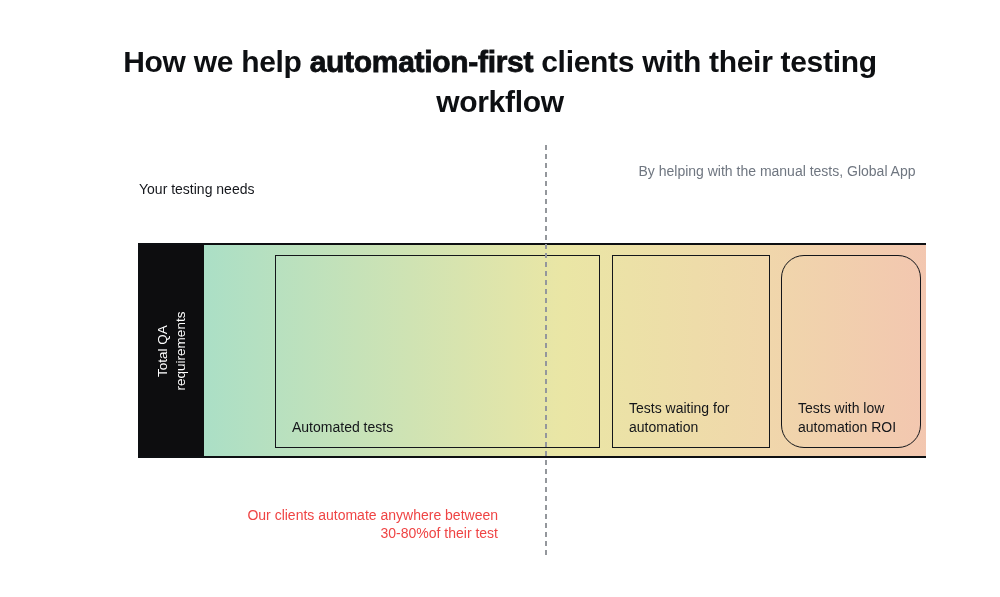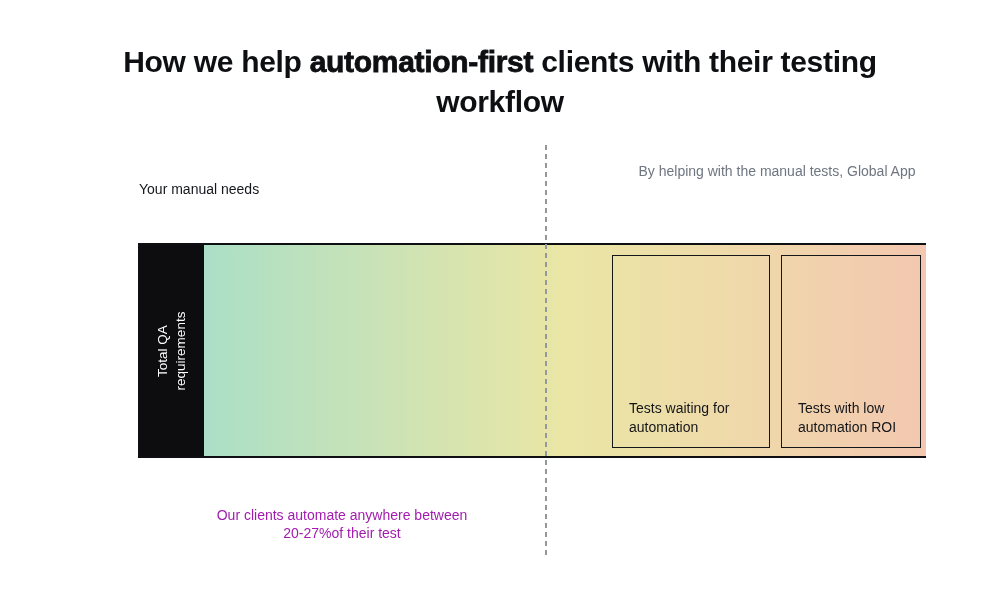--- a/index.html
+++ b/index.html
@@ -113,59 +113,62 @@
     position: absolute;
     left: 16px;
     bottom: 10px;
     font-size: 14px;
     line-height: 19px;
     color: #14161a;
     padding-right: 10px;
   }
   .seg-1 { left: 71px;  top: 10px; width: 325px; height: 193px; }
   .seg-2 { left: 408px; top: 10px; width: 158px; height: 193px; }
-  .seg-3 { left: 577px; top: 10px; width: 140px; height: 193px; }
+  .seg-3 { left: 577px; top: 10px; width: 140px; height: 193px; border-radius: 23px; }
   .seg-4 { left: 726px; top: 29px; width: 131px; height: 174px; }
 
   .edge-cases {
     position: absolute;
     left: 727px;
     top: 7px;
     font-size: 20px;
     color: #14161a;
   }
 
   .caption {
     position: absolute;
     left: 112px;
     top: 507px;
     width: 312px;
-    text-align: center;
+    text-align: right;
     font-size: 14px;
     line-height: 17.5px;
-    color: #a21caf;
+    color: #ef4444;
   }
 </style>
 </head>
 <body>
 
 <div class="page">
 
   <h1 class="title"><span>How we help </span><span class="hl">automation-first</span><span> clients with their testing workflow</span></h1>
 
-  <div class="left-label">Your manual needs</div>
+  <div class="left-label">Your testing needs</div>
 
   <div class="annotation">
     <div>By helping with the manual tests, Global App</div>
   </div>
 
   <div class="bar">
 
     <div class="gradient-area" style="background: linear-gradient(90deg, rgb(171, 223, 198) 0%, rgb(234, 230, 165) 45%, rgb(240, 215, 171) 70%, rgb(244, 191, 178) 100%);">
 
+      <div class="seg seg-1">
+        <div class="seg-label">Automated tests</div>
+      </div>
 
       <div class="seg seg-2">
         <div class="seg-label">Tests waiting for automation</div>
       </div>
 
       <div class="seg seg-3">
         <div class="seg-label">Tests with low automation ROI</div>
       </div>
 
       <div class="edge-cases">Edge cases</div>
@@ -179,16 +182,16 @@
         <div>requirements</div>
       </div>
     </div>
 
   </div>
 
   <div class="dashed-line"></div>
 
   <div class="caption">
     <div>Our clients automate anywhere between</div>
-    <div>20-27%of their test</div>
+    <div>30-80%of their test</div>
   </div>
 
 </div>
 
 </body></html>

